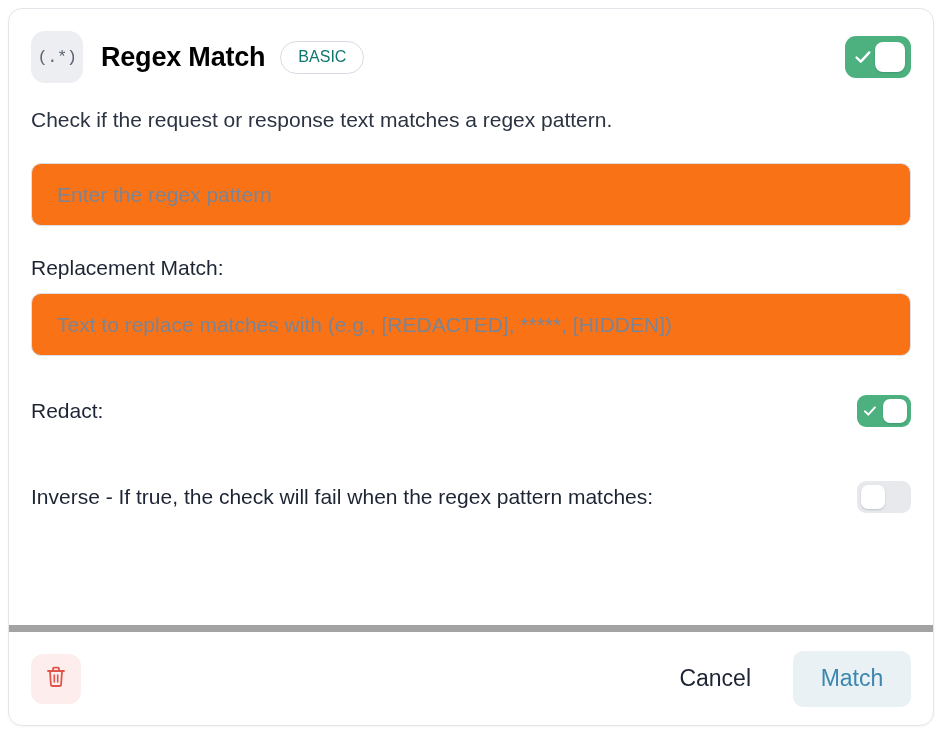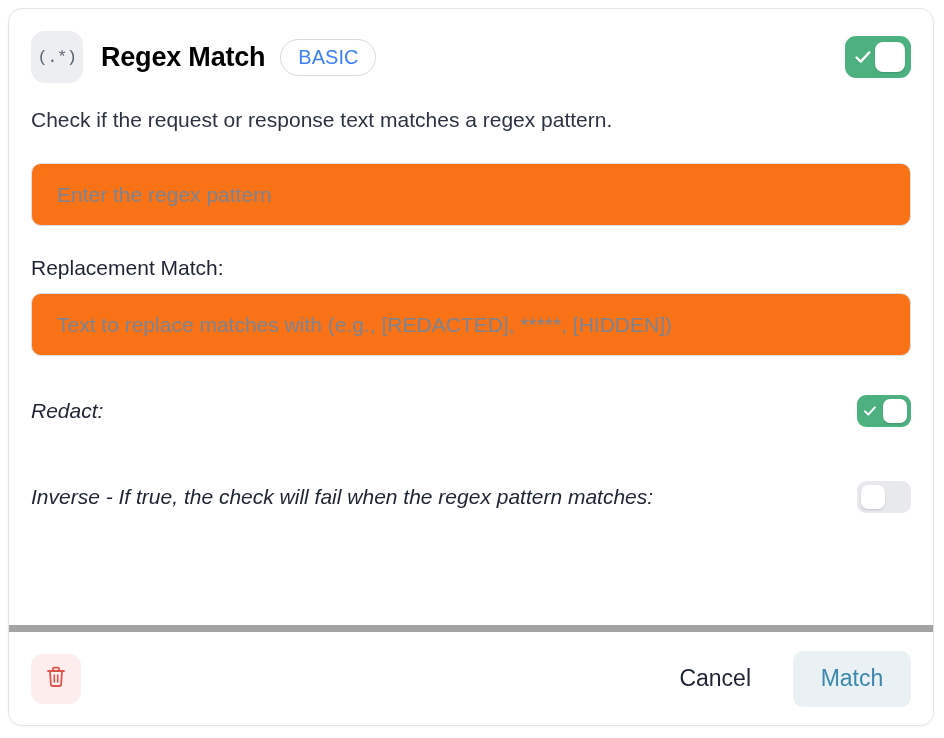--- a/index.html
+++ b/index.html
@@ -63,22 +63,22 @@
     font-weight: bold;
     color: #000000;
     letter-spacing: -0.2px;
     white-space: nowrap;
   }
   .badge {
     margin-left: 15px;
     border: 1px solid #d6dae1;
     border-radius: 999px;
     padding: 7px 17px 8px 17px;
-    font-size: 20px;
-    color: #3b82f6;
+    font-size: 16px;
+    color: #0f766e;
     line-height: 1;
     background: #ffffff;
     white-space: nowrap;
   }
   .header-spacer { flex: 1 1 auto; }
 
   
   .toggle {
     position: relative;
     border-radius: 10px;
@@ -169,21 +169,20 @@
     align-items: center;
     margin-top: 34px;
     min-height: 42px;
   }
   .switch-row.tight { margin-top: 44px; }
   .switch-label {
     font-size: 21px;
     color: #1d2433;
     flex: 1 1 auto;
     padding-right: 32px;
-    font-style: italic;
   }
 
   
   .footer {
     flex: 0 0 auto;
     height: 100px;
     border-top: 7px solid #a3a3a3;
     display: flex;
     align-items: center;
     padding: 0 22px;

